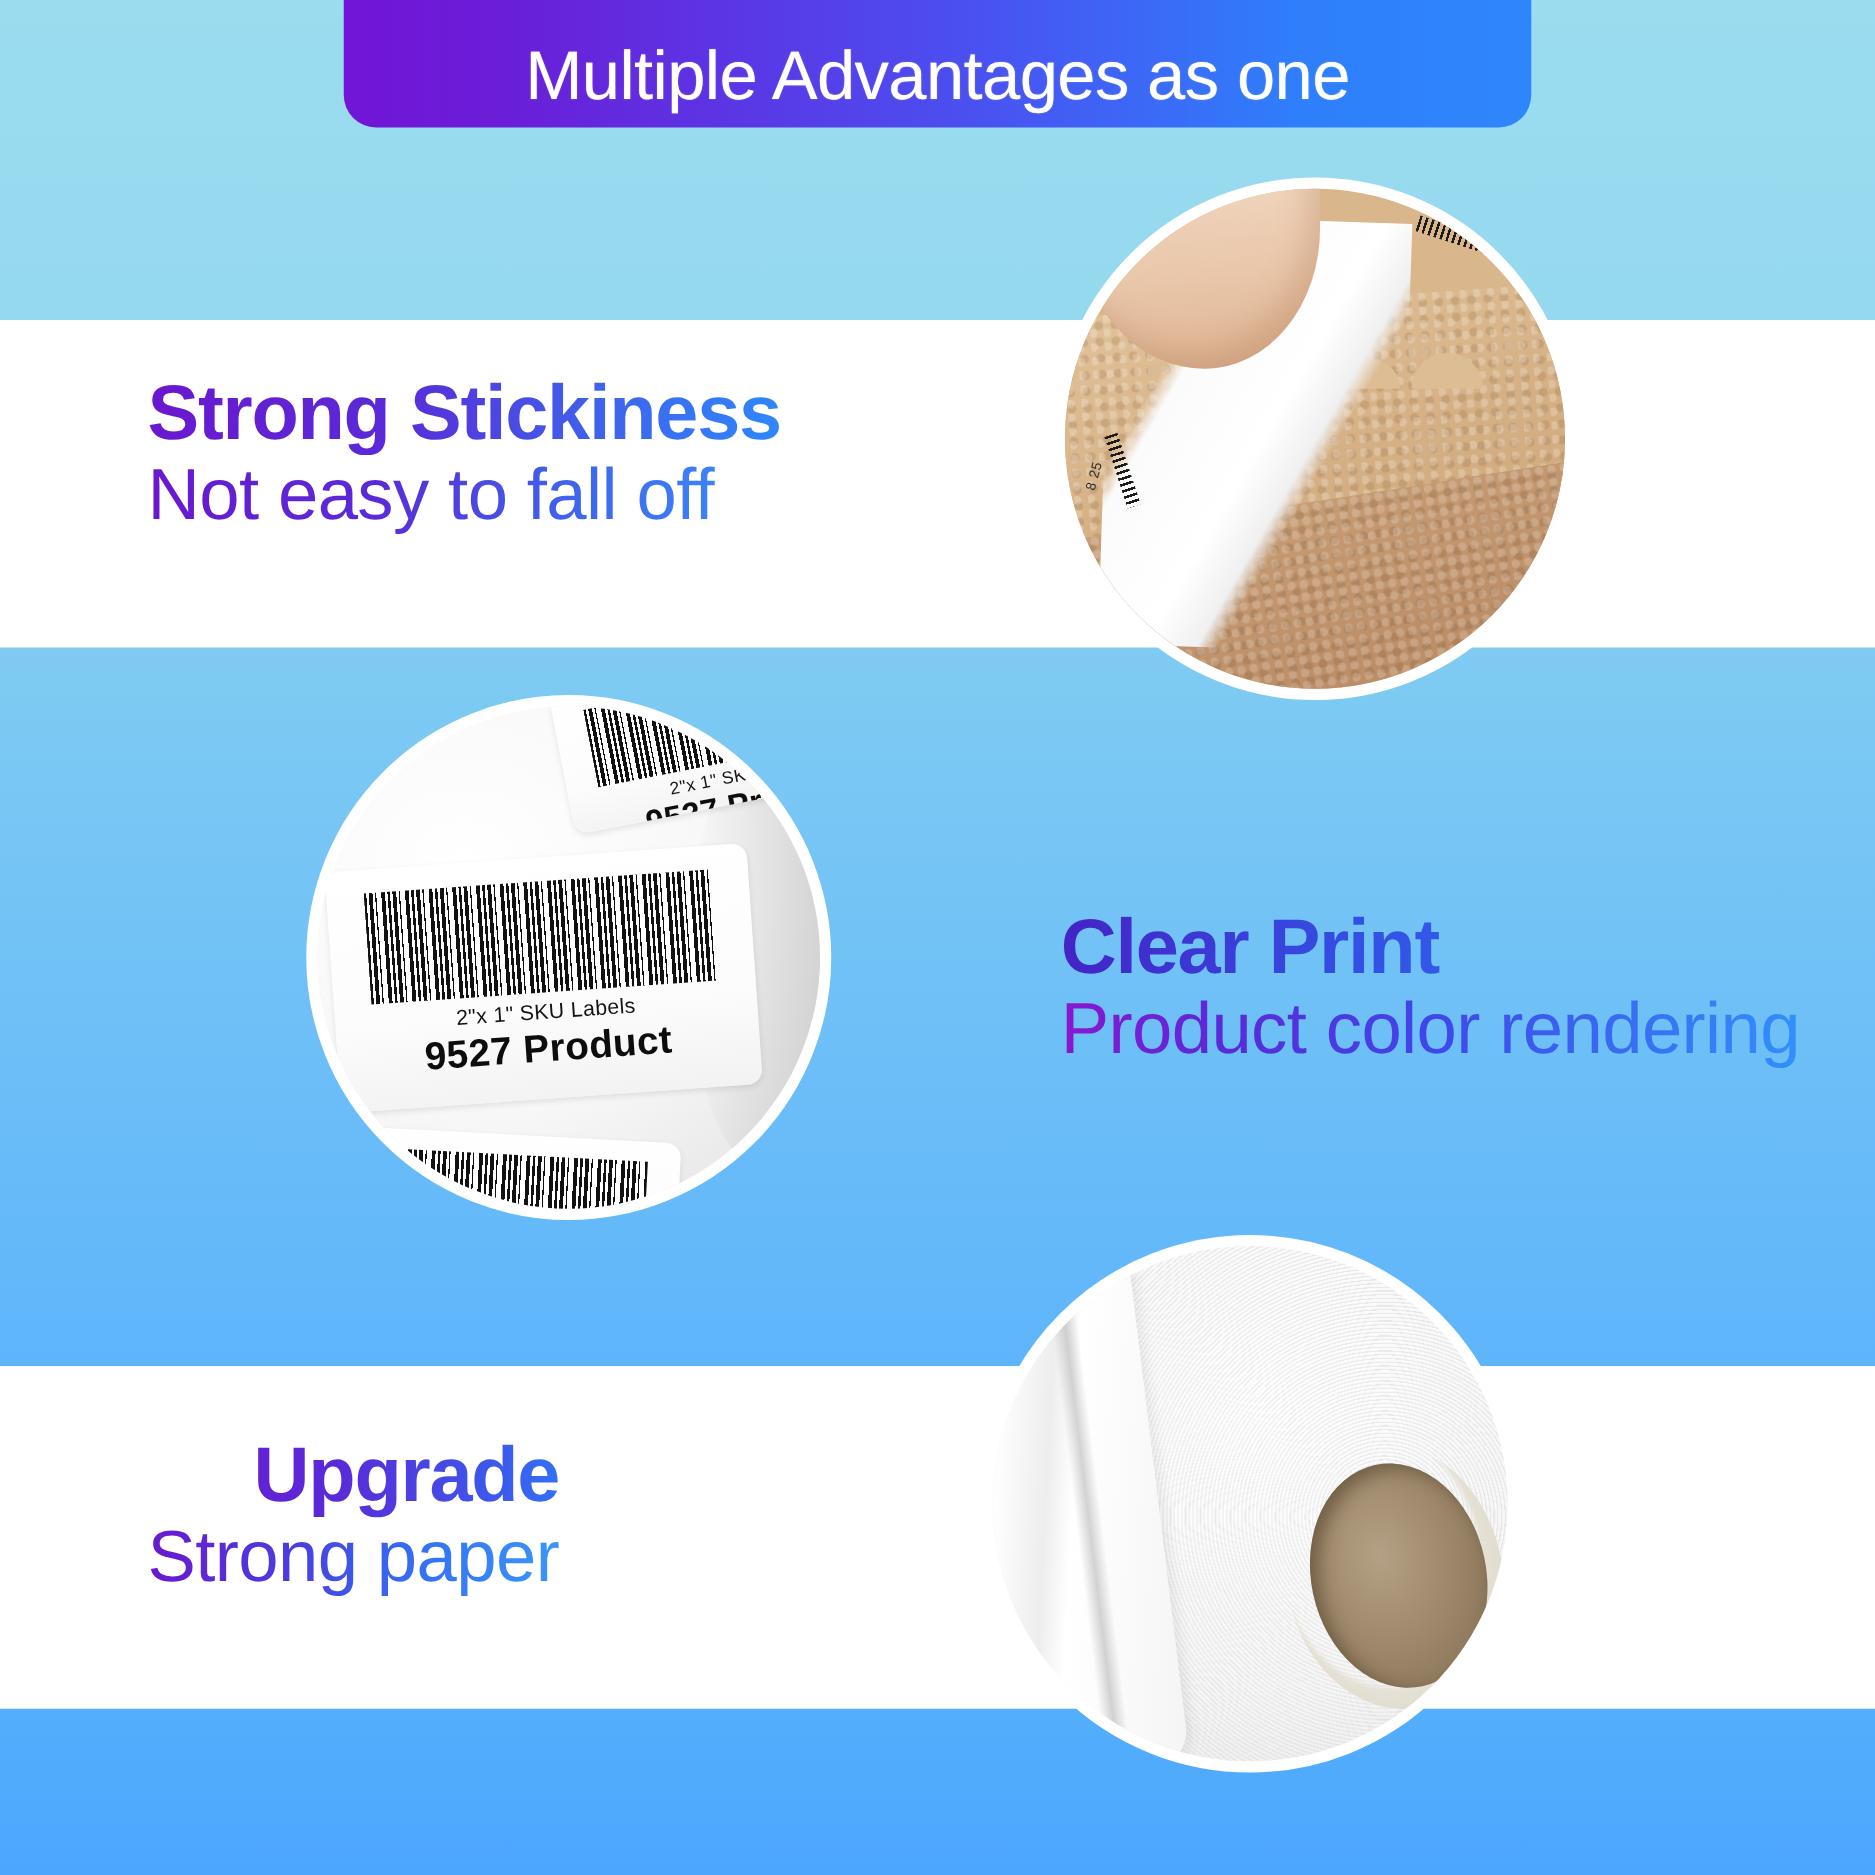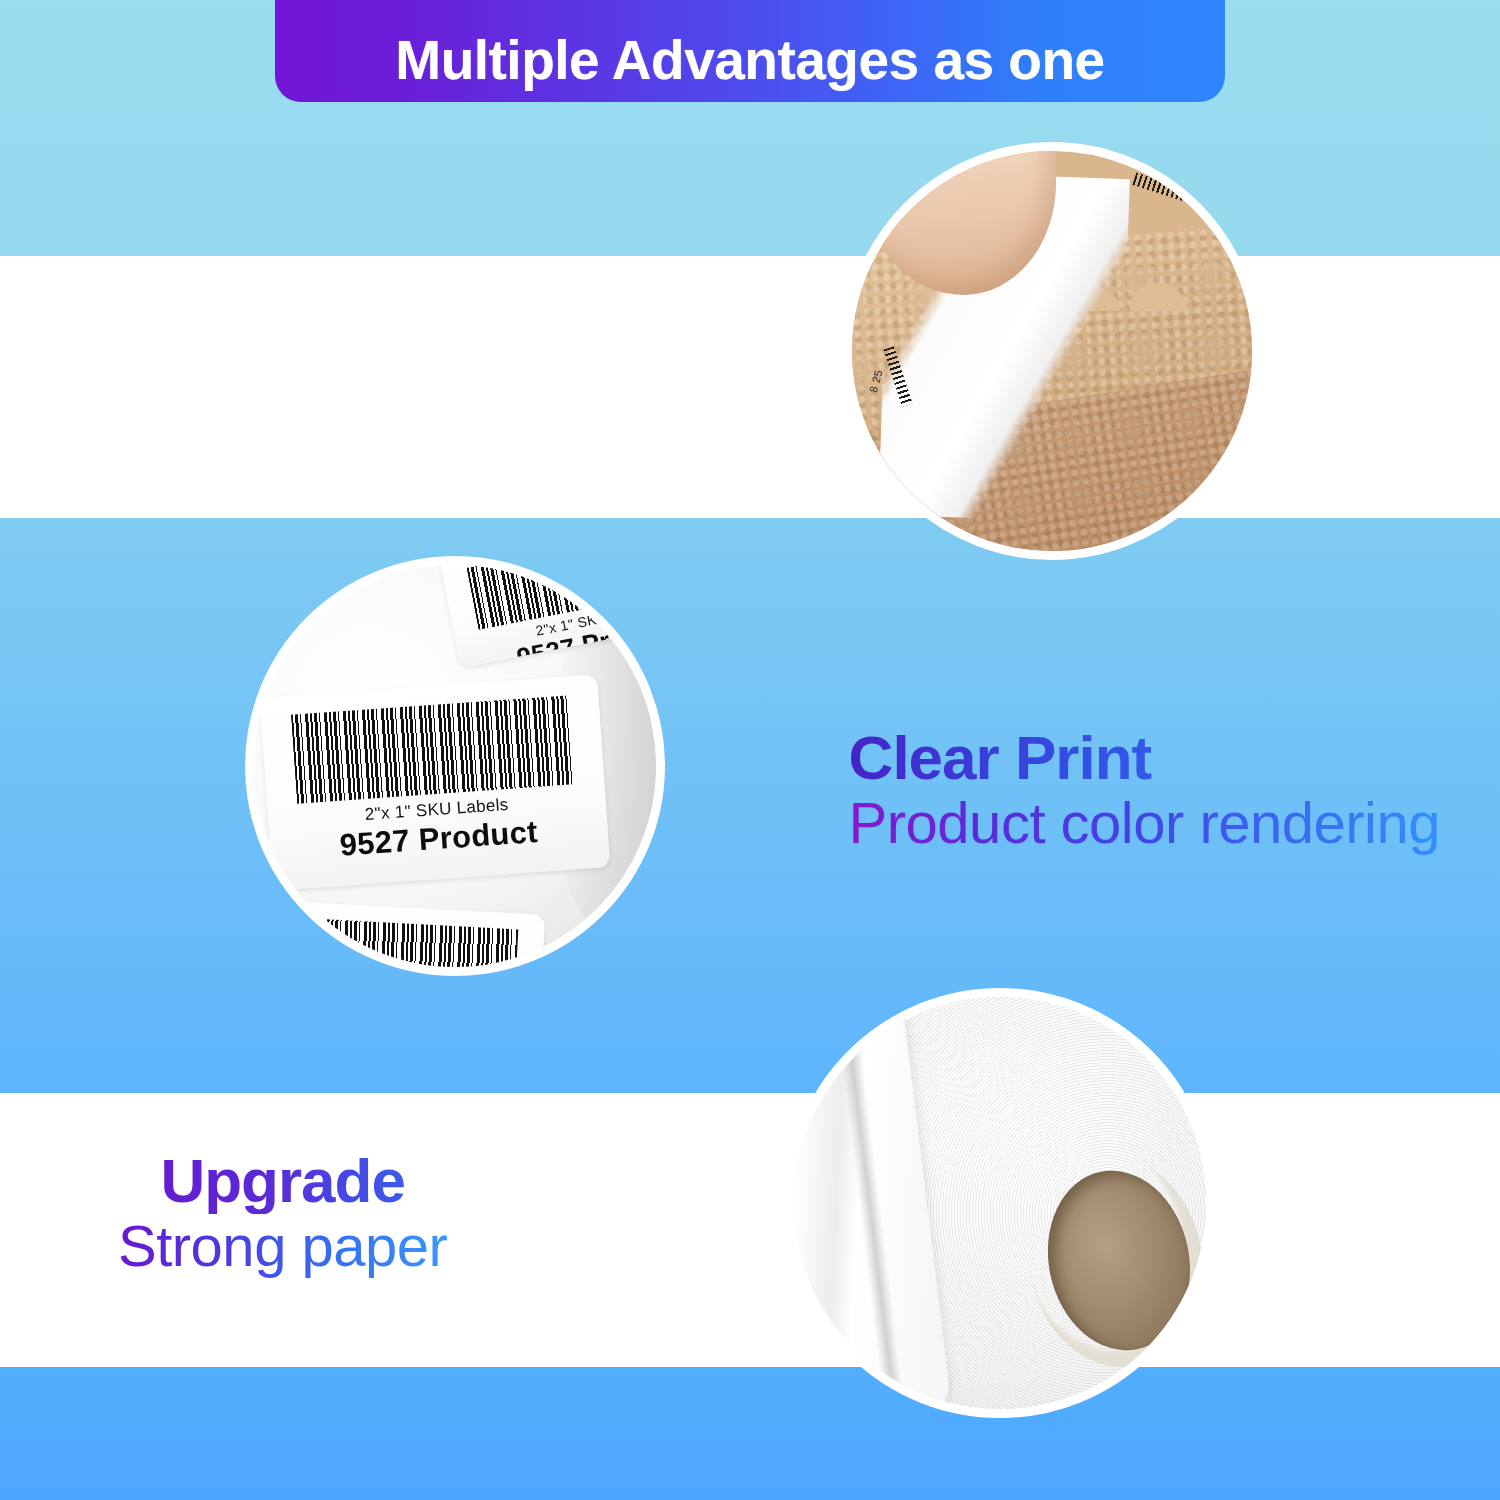--- a/index.html
+++ b/index.html
@@ -62,21 +62,21 @@
     background: linear-gradient(90deg, #7215d6 0%, #6a1ed8 14%, #4b4ff0 52%, #2f7efb 80%, #2f86fc 100%);
     display: flex;
     align-items: flex-end;
     justify-content: center;
     box-sizing: border-box;
     padding-bottom: 14px;
   }
   .header-title {
     color: #ffffff;
     font-size: 55px;
-    font-weight: bold;
+    font-weight: normal;
     letter-spacing: -0.5px;
     line-height: 1;
     white-space: nowrap;
     text-shadow: 0 0 1px rgba(255,255,255,.55);
   }
 
   
   .text-block {
     position: absolute;
   }
@@ -115,21 +115,21 @@
   
   #block-clearprint { right: 60px; top: 725px; text-align: left; }
   #block-clearprint .tb-heading {
     background-image: linear-gradient(90deg, #4423c6 0%, #3350e4 40%, #2f7efb 100%);
   }
   #block-clearprint .tb-sub {
     background-image: linear-gradient(90deg, #8a16d0 0%, #5a2ad8 22%, #4046e8 50%, #3190fb 100%);
   }
 
   
-  #block-upgrade { left: 118px; top: 1148px; text-align: center; }
+  #block-upgrade { left: 118px; top: 1148px; text-align: right; }
   #block-upgrade .tb-heading {
     background-image: linear-gradient(90deg, #6a18cf 0%, #5a2ad8 46%, #3b5bec 86%, #3370f6 100%);
   }
   #block-upgrade .tb-sub {
     background-image: linear-gradient(90deg, #6a18cf 0%, #4b3ce0 34%, #3470f3 66%, #3a96fb 100%);
   }
 
   
   .photo-circle {
     position: absolute;
@@ -402,20 +402,24 @@
   <div class="band band-blue-1"></div>
   <div class="band band-white-1"></div>
   <div class="band band-blue-2"></div>
   <div class="band band-white-2"></div>
   <div class="band band-blue-3"></div>
 
   <div class="header-banner">
     <div class="header-title">Multiple Advantages as one</div>
   </div>
 
+  <div class="text-block" id="block-stickiness">
+    <div class="tb-heading">Strong Stickiness</div>
+    <div class="tb-sub">Not easy to fall off</div>
+  </div>
 
   <div class="text-block" id="block-clearprint">
     <div class="tb-heading">Clear Print</div>
     <div class="tb-sub">Product color rendering</div>
   </div>
 
   <div class="text-block" id="block-upgrade">
     <div class="tb-heading">Upgrade</div>
     <div class="tb-sub">Strong paper</div>
   </div>

